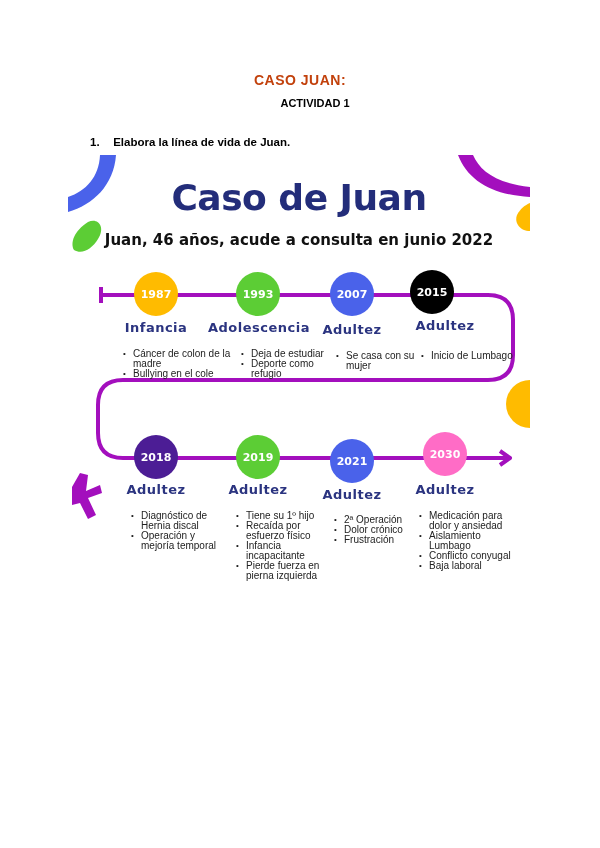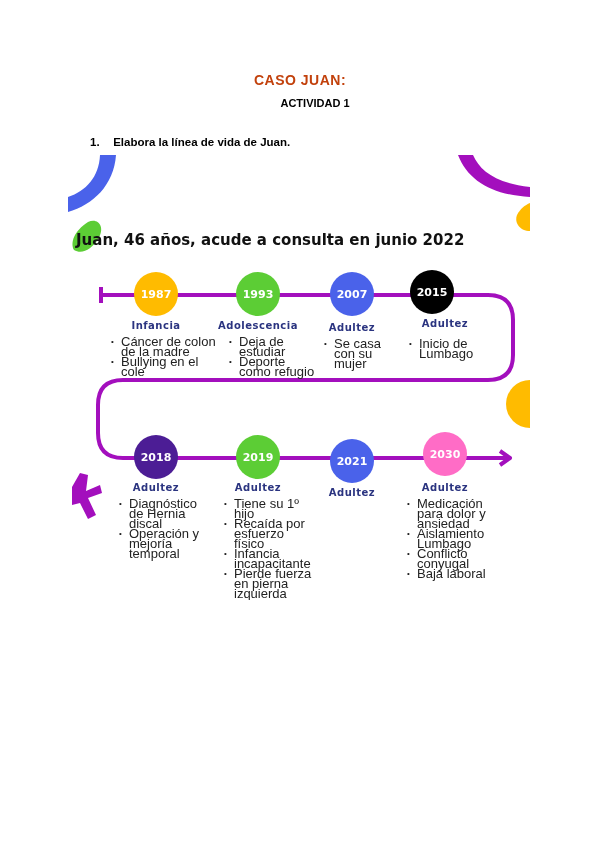--- a/index.html
+++ b/index.html
@@ -3,25 +3,25 @@
   <meta charset="utf-8">
   <style>
     html, body { margin: 0; padding: 0; background: #ffffff; }
     body { width: 600px; height: 848px; position: relative; overflow: hidden; font-family: "Liberation Sans", sans-serif; }
     .doc-title { position: absolute; top: 72px; left: 0; width: 600px; text-align: center; font-weight: bold; font-size: 14px; color: #c2410c; letter-spacing: 0.5px; }
     .doc-subtitle { position: absolute; top: 97px; left: 0; width: 600px; text-align: center; font-weight: bold; font-size: 11px; color: #000; padding-left: 15px; }
     .task { position: absolute; top: 136px; left: 90px; font-weight: bold; font-size: 11.5px; color: #000; }
     .task .num { display: inline-block; width: 20px; }
     .infographic { position: absolute; left: 68px; top: 155px; width: 462px; height: 445px; overflow: hidden; background: #fff; }
     .info-title { position: absolute; top: 22px; left: 0; width: 462px; text-align: center; font-family: "DejaVu Sans", sans-serif; font-weight: bold; font-size: 36px; color: #232d7a; letter-spacing: -0.5px; }
-    .info-sub { position: absolute; top: 76px; left: 8px; width: 462px; text-align: left; font-family: "DejaVu Sans", sans-serif; font-weight: bold; font-size: 15px; color: #111; }
+    .info-sub { position: absolute; top: 76px; left: 0; width: 462px; text-align: center; font-family: "DejaVu Sans", sans-serif; font-weight: bold; font-size: 15px; color: #111; }
     svg.lines { position: absolute; left: 0; top: 0; }
     .circle { position: absolute; width: 44px; height: 44px; border-radius: 50%; color: #fff; font-family: "DejaVu Sans", sans-serif; font-weight: bold; font-size: 11px; display: flex; align-items: center; justify-content: center; }
-    .stage { position: absolute; text-align: center; font-family: "DejaVu Sans", sans-serif; font-weight: bold; font-size: 10px; color: #2b3480; letter-spacing: 0.5px; }
-    ul.events { position: absolute; margin: 0; padding: 0 0 0 11px; list-style: none; font-family: "Liberation Sans", sans-serif; font-size: 13px; color: #222; line-height: 10px; }
+    .stage { position: absolute; text-align: center; font-family: "DejaVu Sans", sans-serif; font-weight: bold; font-size: 13px; color: #2b3480; letter-spacing: 0.5px; }
+    ul.events { position: absolute; margin: 12px; padding: 0 0 0 11px; list-style: none; font-family: "Liberation Sans", sans-serif; font-size: 10px; color: #222; line-height: 10px; }
     ul.events li { position: relative; }
     ul.events li::before { content: "•"; position: absolute; left: -10px; font-size: 8px; }
   </style>
 </head>
 <body>
 
 <div class="doc-title">CASO JUAN:</div>
 <div class="doc-subtitle">ACTIVIDAD 1</div>
 <div class="task">
   <span class="num">1.</span>
@@ -36,20 +36,21 @@
     <path d="M405 0 C 412 16, 428 28, 462 32 L 462 42 C 425 40, 400 26, 390 0 Z" fill="#a30fbd"></path>
     <path d="M462 48 L 462 76 C 452 76, 446 68, 449 60 C 452 54, 457 50, 462 48 Z" fill="#ffbb00"></path>
     <path d="M462 225 A 24 24 0 0 0 462 273 Z" fill="#ffbb00"></path>
     <path d="M12 318 L 20 320 L 18 336 L 32 330 L 34 338 L 20 343 L 28 360 L 20 364 L 12 348 L 4 350 L 4 332 Z" fill="#a30fbd"></path>
 
     <line x1="33" y1="132" x2="33" y2="148" stroke="#a30fbd" stroke-width="4"></line>
     <path d="M33 140 L 420 140 Q 445 140 445 165 L 445 200 Q 445 225 420 225 L 55 225 Q 30 225 30 250 L 30 278 Q 30 303 55 303 L 440 303" fill="none" stroke="#a30fbd" stroke-width="4"></path>
     <path d="M432 296 L 442 303 L 432 310" fill="none" stroke="#a30fbd" stroke-width="4" stroke-linejoin="round"></path>
   </svg>
 
+  <div class="info-title">Caso de Juan</div>
   <div class="info-sub">Juan, 46 años, acude a consulta en junio 2022</div>
 
   <div class="circle" style="left:66px;top:117px;background:#ffbb00">1987</div>
   <div class="stage" style="left:38px;top:165px;width:100px">Infancia</div>
   <ul class="events" style="left:42px;top:182px;width:100px">
     <li>Cáncer de colon de la madre</li>
     <li>Bullying en el cole</li>
   </ul>
 
   <div class="circle" style="left:168px;top:117px;background:#5ccd35">1993</div>
@@ -82,20 +83,25 @@
   <div class="stage" style="left:140px;top:327px;width:100px">Adultez</div>
   <ul class="events" style="left:155px;top:344px;width:80px">
     <li>Tiene su 1º hijo</li>
     <li>Recaída por esfuerzo físico</li>
     <li>Infancia incapacitante</li>
     <li>Pierde fuerza en pierna izquierda</li>
   </ul>
 
   <div class="circle" style="left:262px;top:284px;background:#4a62ea">2021</div>
   <div class="stage" style="left:234px;top:332px;width:100px">Adultez</div>
+  <ul class="events" style="left:253px;top:348px;width:80px">
+    <li>2ª Operación</li>
+    <li>Dolor crónico</li>
+    <li>Frustración</li>
+  </ul>
 
   <div class="circle" style="left:355px;top:277px;background:#ff6cc6">2030</div>
   <div class="stage" style="left:327px;top:327px;width:100px">Adultez</div>
   <ul class="events" style="left:338px;top:344px;width:90px">
     <li>Medicación para dolor y ansiedad</li>
     <li>Aislamiento Lumbago</li>
     <li>Conflicto conyugal</li>
     <li>Baja laboral</li>
   </ul>
 </div>

